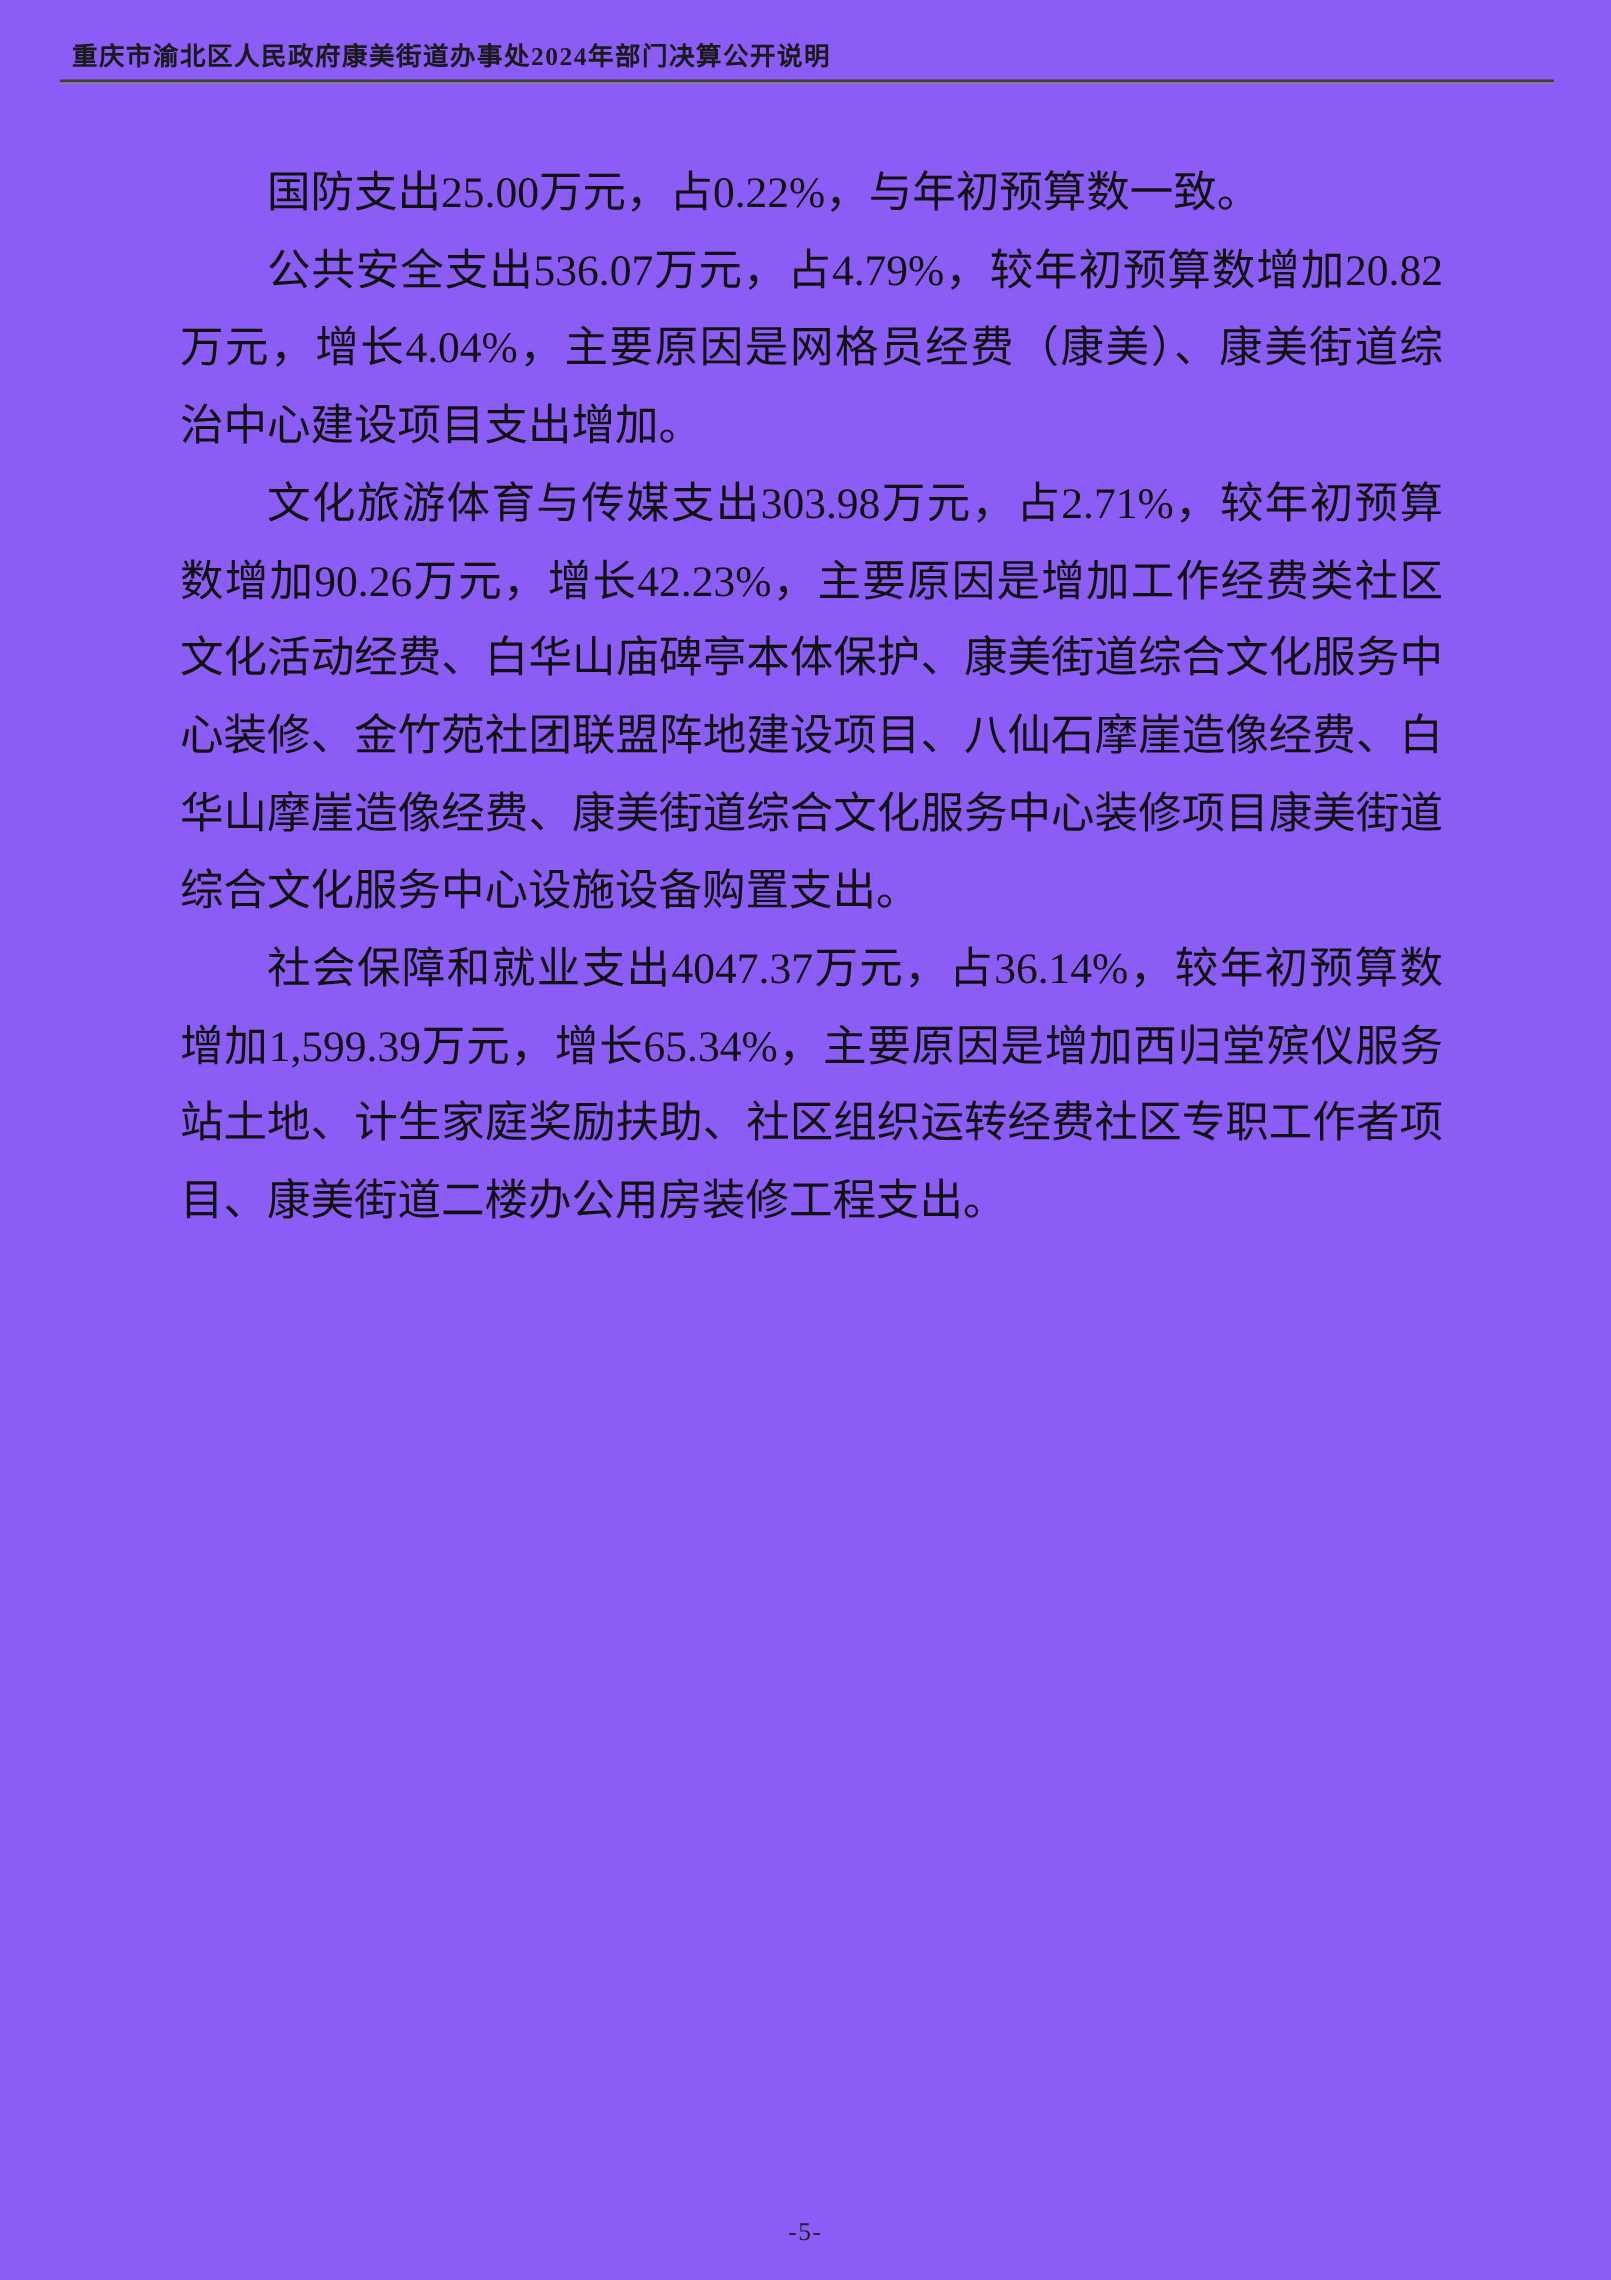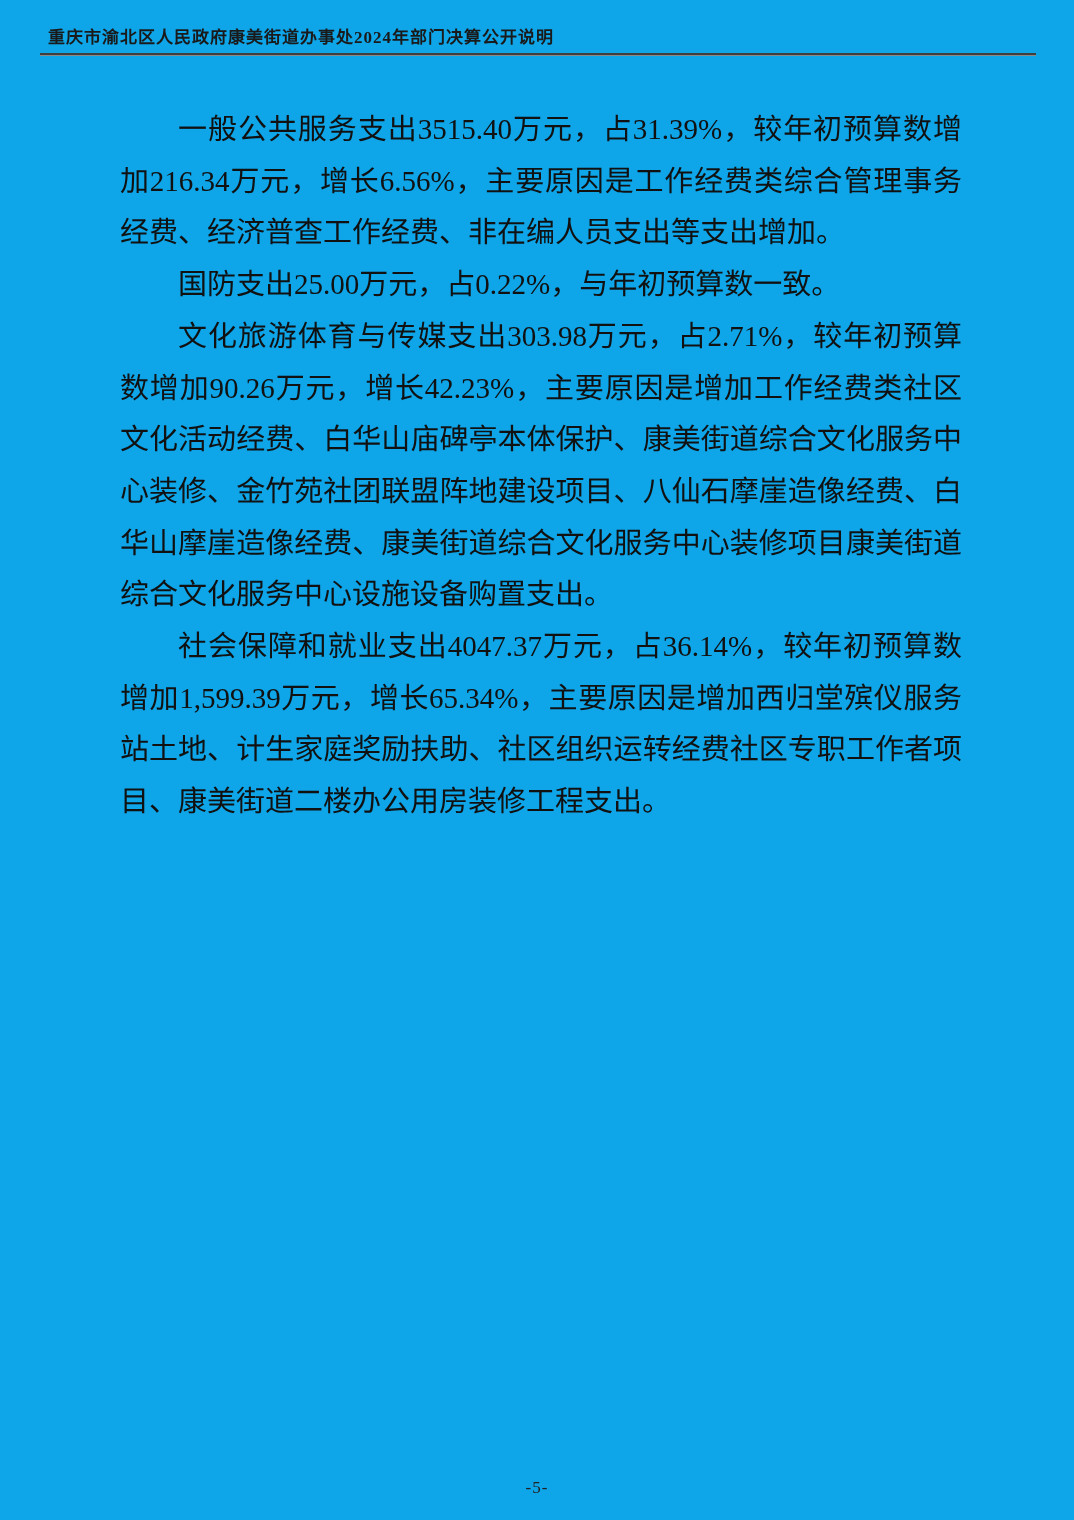--- a/index.html
+++ b/index.html
@@ -2,21 +2,21 @@
 <html lang="zh-CN"><head>
 <meta charset="utf-8">
 <style>
   * { margin: 0; padding: 0; box-sizing: border-box; }
   html, body { background: #e8e8e8; }
   .page {
     position: relative;
     width: 1074px;
     height: 1520px;
     margin: 0 auto;
-    background: #0ea5e9;
+    background: #8b5cf6;
     overflow: hidden;
     font-family: "Liberation Serif", "DejaVu Serif", serif;
     color: #111111;
   }
   .header {
     position: absolute;
     left: 40px;
     right: 38px;
     top: 28px;
   }
@@ -64,22 +64,22 @@
 <body>
 
 <div class="page">
 
   <div class="header">
     <div class="header-title">重庆市渝北区人民政府康美街道办事处2024年部门决算公开说明</div>
     <div class="header-rule"></div>
   </div>
 
   <div class="content">
-    <p>一般公共服务支出3515.40万元，占31.39%，较年初预算数增加216.34万元，增长6.56%，主要原因是工作经费类综合管理事务经费、经济普查工作经费、非在编人员支出等支出增加。</p>
     <p>国防支出25.00万元，占0.22%，与年初预算数一致。</p>
+    <p>公共安全支出536.07万元，占4.79%，较年初预算数增加20.82万元，增长4.04%，主要原因是网格员经费（康美）、康美街道综治中心建设项目支出增加。</p>
     <p>文化旅游体育与传媒支出303.98万元，占2.71%，较年初预算数增加90.26万元，增长42.23%，主要原因是增加工作经费类社区文化活动经费、白华山庙碑亭本体保护、康美街道综合文化服务中心装修、金竹苑社团联盟阵地建设项目、八仙石摩崖造像经费、白华山摩崖造像经费、康美街道综合文化服务中心装修项目康美街道综合文化服务中心设施设备购置支出。</p>
     <p>社会保障和就业支出4047.37万元，占36.14%，较年初预算数增加1,599.39万元，增长65.34%，主要原因是增加西归堂殡仪服务站土地、计生家庭奖励扶助、社区组织运转经费社区专职工作者项目、康美街道二楼办公用房装修工程支出。</p>
   </div>
 
   <div class="footer">
     <span>-5-</span>
   </div>
 
 </div>
 

